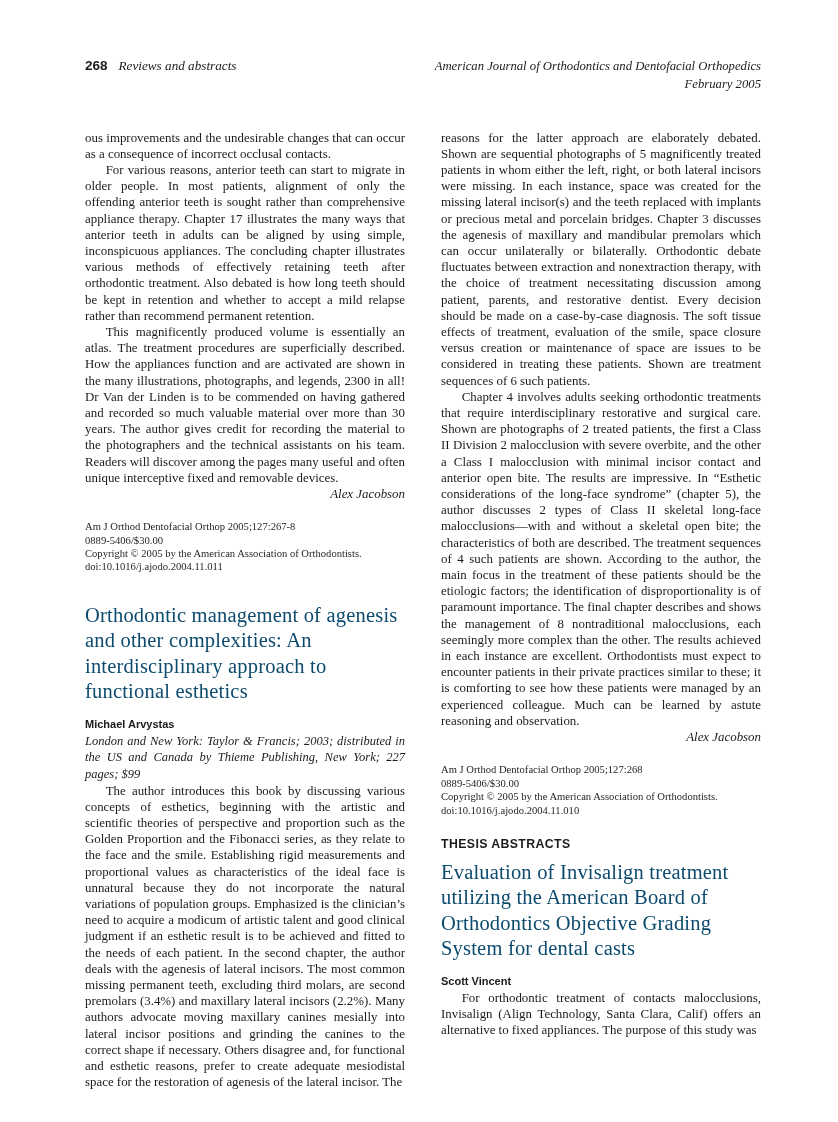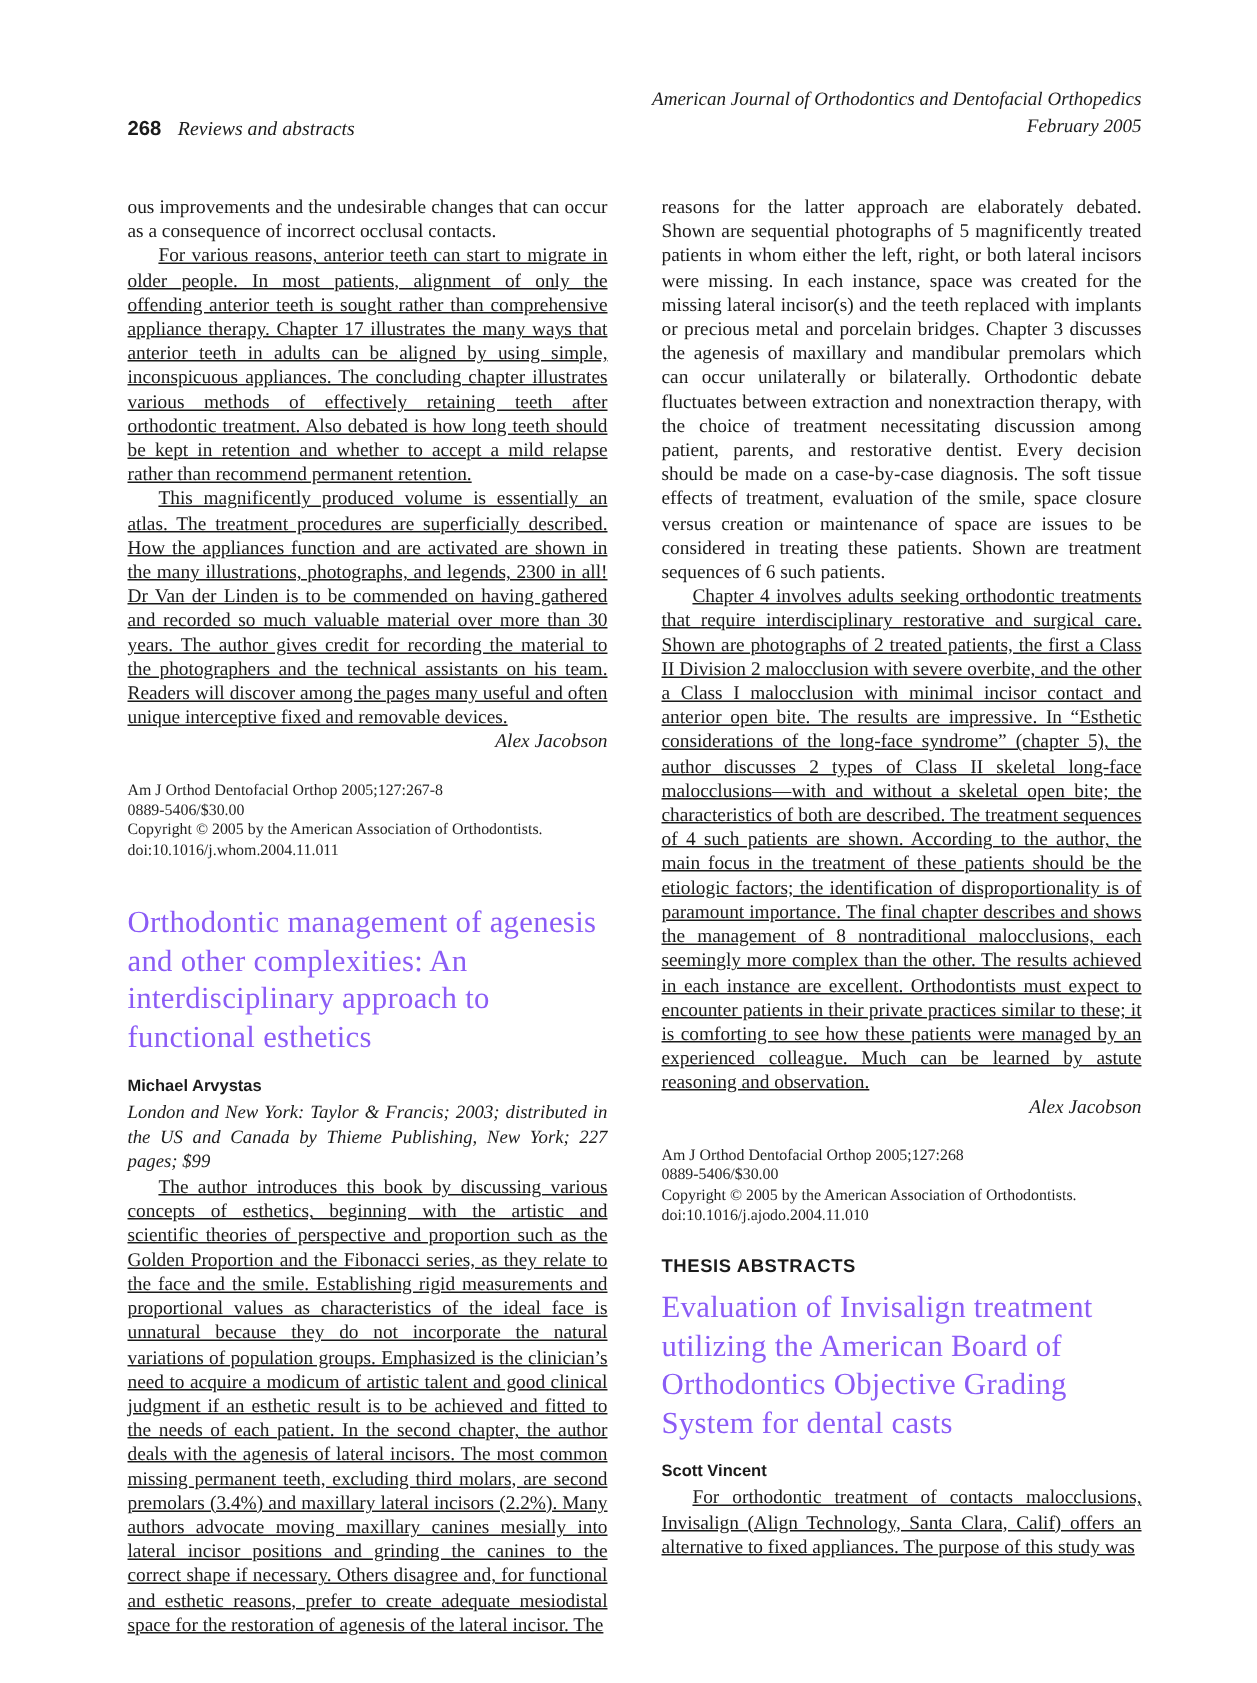--- a/index.html
+++ b/index.html
@@ -25,57 +25,56 @@
   }
   .hdr-left { display: flex; gap: 11px; align-items: baseline; }
   .pgnum {
     font-family: "Liberation Sans", sans-serif;
     font-weight: bold;
     font-size: 13.5px;
   }
   .running {
     font-style: italic;
     font-size: 13.2px;
-    margin-top: 20px;
   }
   .hdr-right {
     text-align: right;
     font-style: italic;
     font-size: 12.7px;
     line-height: 1.4;
   }
   
   .columns { display: flex; gap: 36px; }
   .col { width: 325px; }
   p.body {
     margin: 0;
     font-size: 12.9px;
     line-height: 16.2px;
     text-align: justify;
   }
-  p.indent { text-indent: 1.6em; text-decoration: underline; }
+  p.indent { text-indent: 1.6em; }
   .signature {
     text-align: right;
     font-style: italic;
     font-size: 12.9px;
     line-height: 16.2px;
   }
   .citation {
     margin-top: 18px;
     font-size: 10.6px;
     line-height: 13.4px;
     color: #1f1f1f;
   }
   .review-title {
     font-weight: normal;
     font-size: 20.5px;
     line-height: 25.5px;
     margin: 29px 0 13px 0;
     letter-spacing: 0.2px;
-    color: #8b5cf6;
+    color: #0c4a6e;
   }
   .thesis-label {
     font-family: "Liberation Sans", sans-serif;
     font-weight: bold;
     font-size: 12.3px;
     letter-spacing: 0.4px;
     margin: 20px 0 9px 0;
   }
   .thesis-title { margin-top: 0; }
   .author {
@@ -112,21 +111,21 @@
 
     <section class="col">
       <p class="body">ous improvements and the undesirable changes that can occur as a consequence of incorrect occlusal contacts.</p>
       <p class="body indent">For various reasons, anterior teeth can start to migrate in older people. In most patients, alignment of only the offending anterior teeth is sought rather than comprehensive appliance therapy. Chapter 17 illustrates the many ways that anterior teeth in adults can be aligned by using simple, inconspicuous appliances. The concluding chapter illustrates various methods of effectively retaining teeth after orthodontic treatment. Also debated is how long teeth should be kept in retention and whether to accept a mild relapse rather than recommend permanent retention.</p>
       <p class="body indent">This magnificently produced volume is essentially an atlas. The treatment procedures are superficially described. How the appliances function and are activated are shown in the many illustrations, photographs, and legends, 2300 in all! Dr Van der Linden is to be commended on having gathered and recorded so much valuable material over more than 30 years. The author gives credit for recording the material to the photographers and the technical assistants on his team. Readers will discover among the pages many useful and often unique interceptive fixed and removable devices.</p>
       <div class="signature">Alex Jacobson</div>
       <div class="citation">
         <div>Am J Orthod Dentofacial Orthop 2005;127:267-8</div>
         <div>0889-5406/$30.00</div>
         <div>Copyright © 2005 by the American Association of Orthodontists.</div>
-        <div>doi:10.1016/j.whom.2004.11.011</div>
+        <div>doi:10.1016/j.ajodo.2004.11.011</div>
       </div>
       <h1 class="review-title">Orthodontic management of agenesis and other complexities: An interdisciplinary approach to functional esthetics</h1>
       <div class="author">Michael Arvystas</div>
       <div class="source">London and New York: Taylor &amp; Francis; 2003; distributed in the US and Canada by Thieme Publishing, New York; 227 pages; $99</div>
       <p class="body indent after-source">The author introduces this book by discussing various concepts of esthetics, beginning with the artistic and scientific theories of perspective and proportion such as the Golden Proportion and the Fibonacci series, as they relate to the face and the smile. Establishing rigid measurements and proportional values as characteristics of the ideal face is unnatural because they do not incorporate the natural variations of population groups. Emphasized is the clinician’s need to acquire a modicum of artistic talent and good clinical judgment if an esthetic result is to be achieved and fitted to the needs of each patient. In the second chapter, the author deals with the agenesis of lateral incisors. The most common missing permanent teeth, excluding third molars, are second premolars (3.4%) and maxillary lateral incisors (2.2%). Many authors advocate moving maxillary canines mesially into lateral incisor positions and grinding the canines to the correct shape if necessary. Others disagree and, for functional and esthetic reasons, prefer to create adequate mesiodistal space for the restoration of agenesis of the lateral incisor. The</p>
     </section>
 
     <section class="col">
       <p class="body">reasons for the latter approach are elaborately debated. Shown are sequential photographs of 5 magnificently treated patients in whom either the left, right, or both lateral incisors were missing. In each instance, space was created for the missing lateral incisor(s) and the teeth replaced with implants or precious metal and porcelain bridges. Chapter 3 discusses the agenesis of maxillary and mandibular premolars which can occur unilaterally or bilaterally. Orthodontic debate fluctuates between extraction and nonextraction therapy, with the choice of treatment necessitating discussion among patient, parents, and restorative dentist. Every decision should be made on a case-by-case diagnosis. The soft tissue effects of treatment, evaluation of the smile, space closure versus creation or maintenance of space are issues to be considered in treating these patients. Shown are treatment sequences of 6 such patients.</p>
       <p class="body indent">Chapter 4 involves adults seeking orthodontic treatments that require interdisciplinary restorative and surgical care. Shown are photographs of 2 treated patients, the first a Class II Division 2 malocclusion with severe overbite, and the other a Class I malocclusion with minimal incisor contact and anterior open bite. The results are impressive. In “Esthetic considerations of the long-face syndrome” (chapter 5), the author discusses 2 types of Class II skeletal long-face malocclusions—with and without a skeletal open bite; the characteristics of both are described. The treatment sequences of 4 such patients are shown. According to the author, the main focus in the treatment of these patients should be the etiologic factors; the identification of disproportionality is of paramount importance. The final chapter describes and shows the management of 8 nontraditional malocclusions, each seemingly more complex than the other. The results achieved in each instance are excellent. Orthodontists must expect to encounter patients in their private practices similar to these; it is comforting to see how these patients were managed by an experienced colleague. Much can be learned by astute reasoning and observation.</p>

